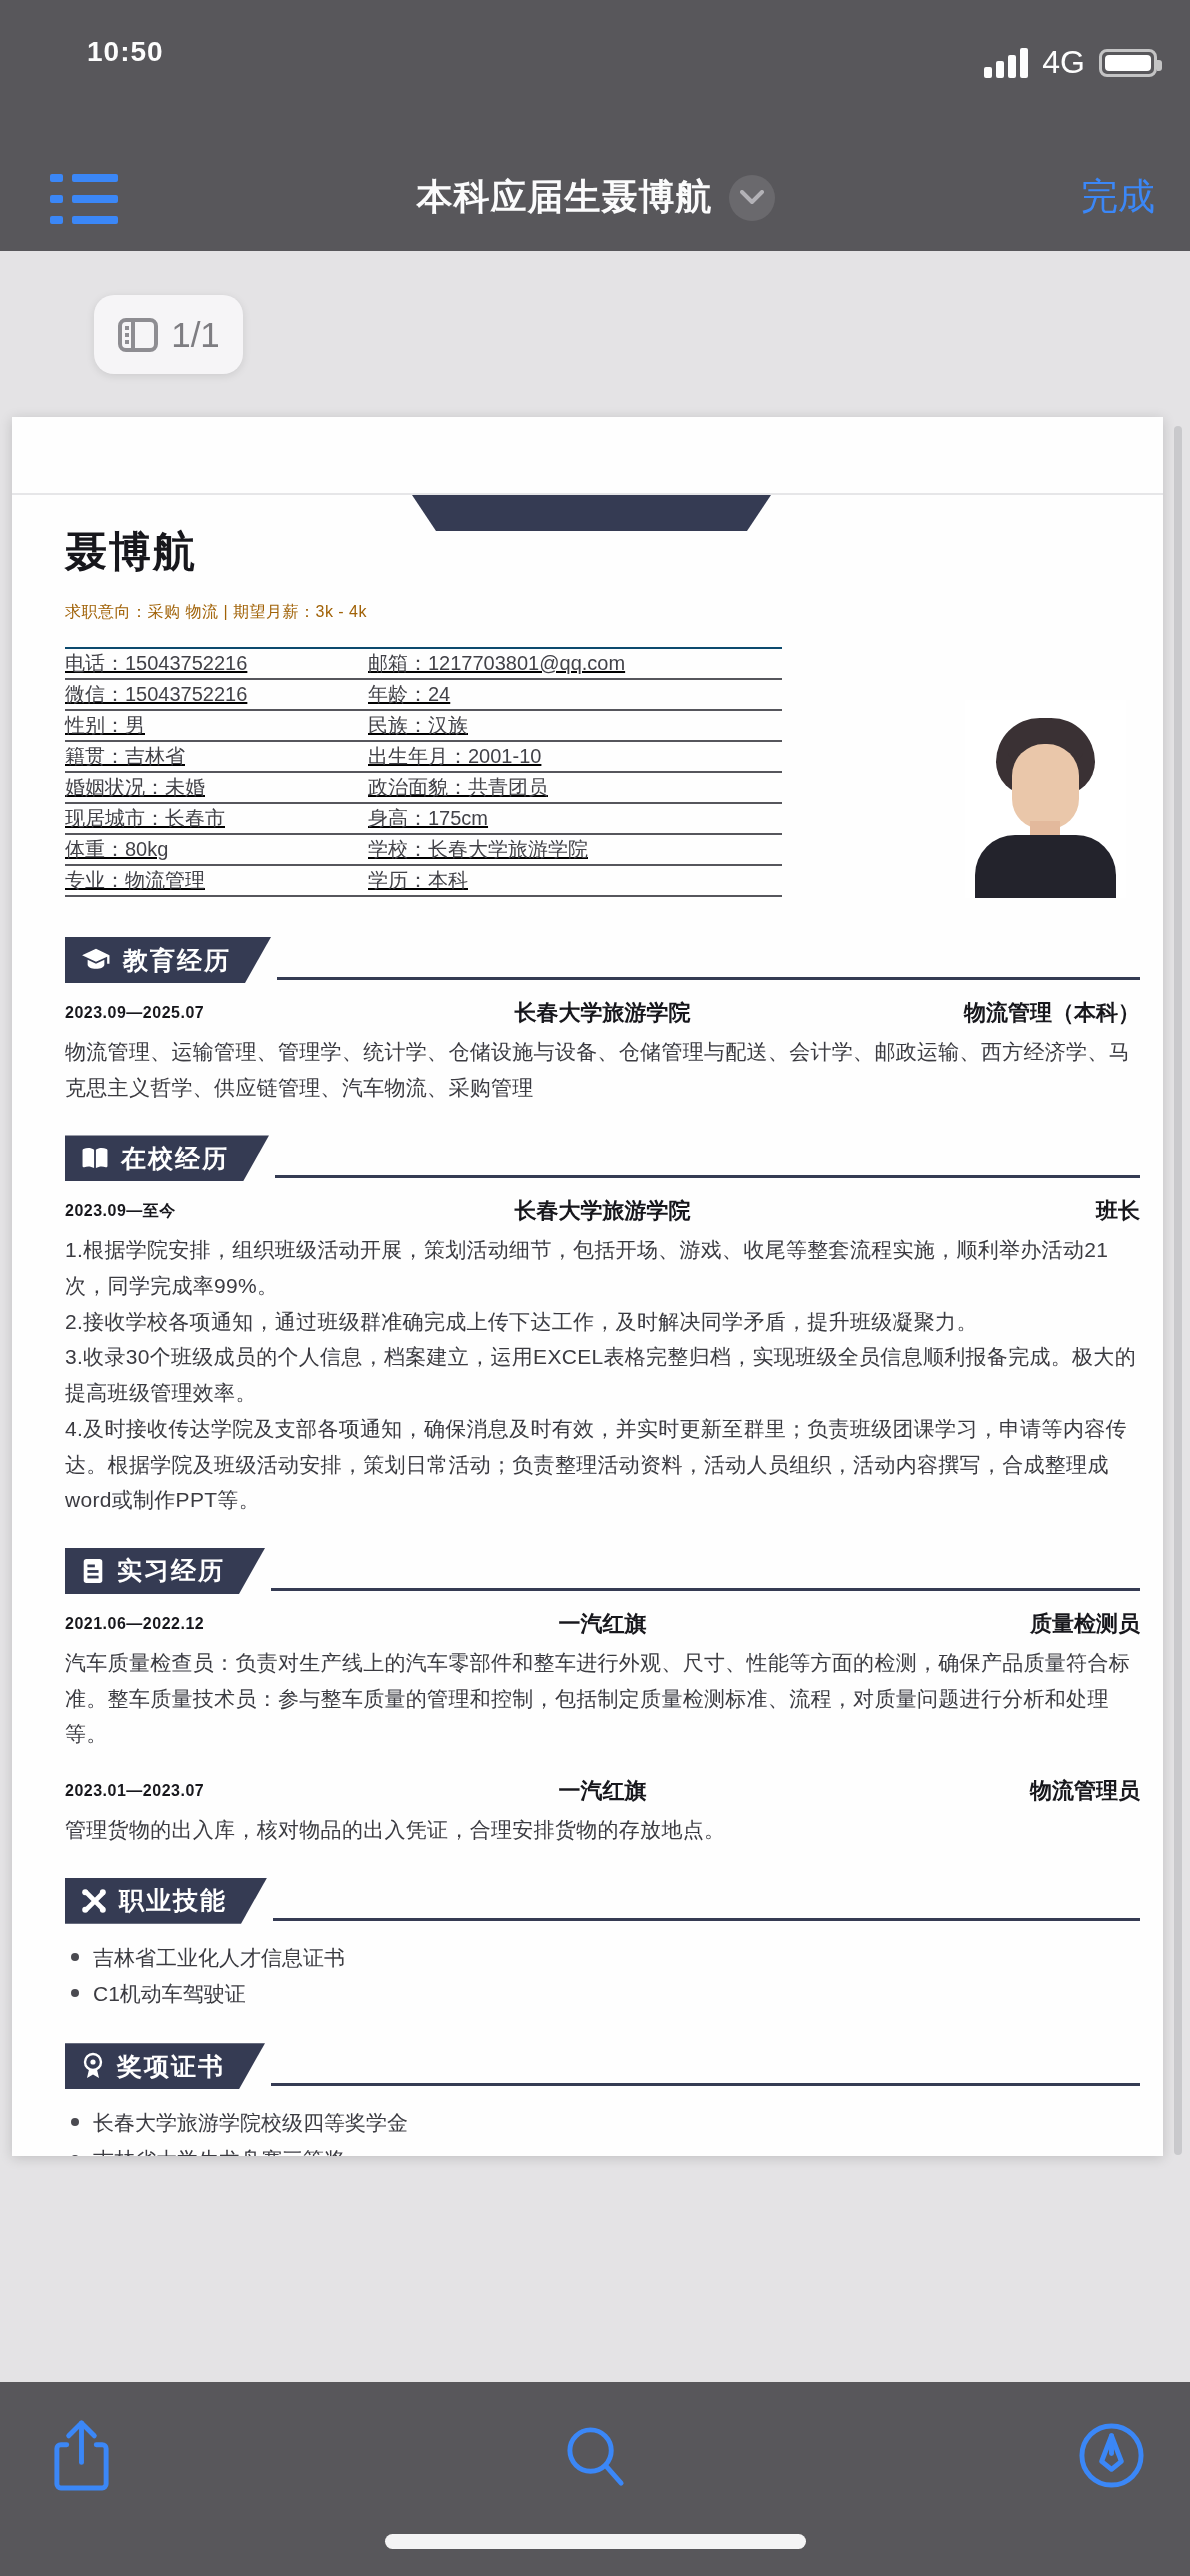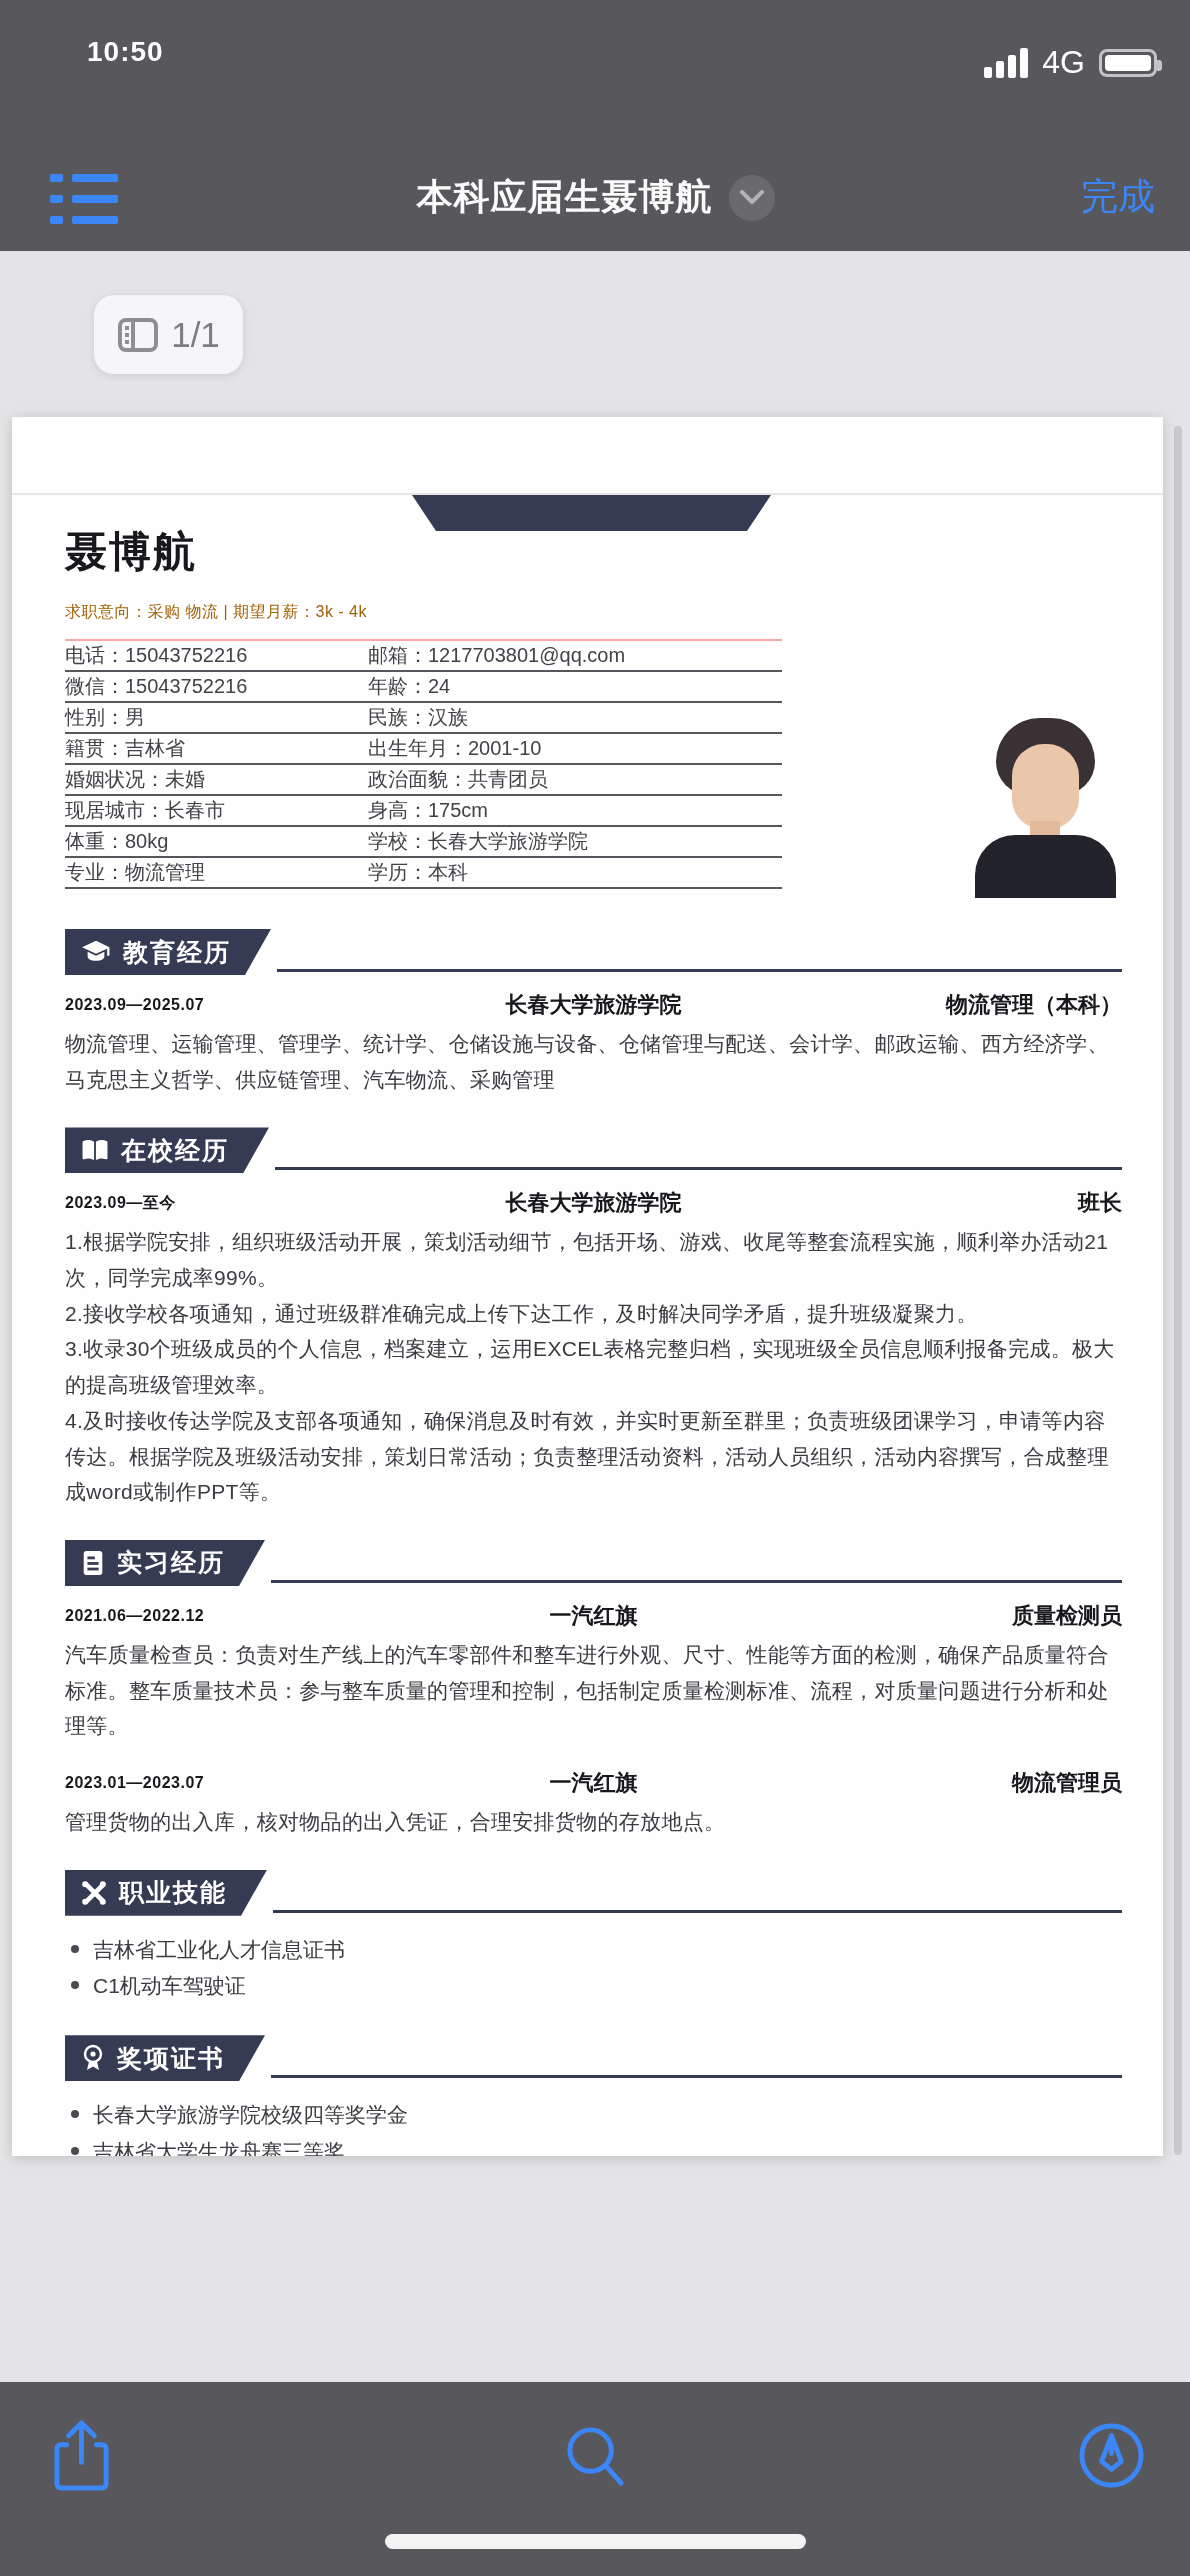--- a/index.html
+++ b/index.html
@@ -35,26 +35,26 @@
   .page-pill { position:absolute; left:55px; top:44px; width:149px; height:79px; background:#f6f5f7; border-radius:20px; box-shadow:0 2px 8px rgba(0,0,0,.10); display:flex; align-items:center; justify-content:center; gap:12px; cursor:pointer;margin-left:39px; }
   .page-pill .label { color:#7e7d82; font-size:35px; font-weight:500; }
 
   .scrollbar { position:absolute; right:9px; top:175px; width:8px; height:1729px; background:#c9c9cc; border-radius:4px; }
 
   
   .doc-page { position:absolute; left:12px; top:166px; width:1151px; height:1739px; background:#fefefe; box-shadow:0 2px 12px rgba(0,0,0,.16); overflow:hidden; }
   .page-topline { position:absolute; left:0; top:76px; width:100%; height:2px; background:#e6e6e8; }
   .page-trapezoid { position:absolute; left:400px; top:78px; width:359px; height:36px; background:#353b53; clip-path:polygon(0 0,100% 0,calc(100% - 24px) 100%,24px 100%); }
 
-  .page-inner { position:absolute; left:0; top:0; width:100%; height:100%; padding:107px 41px 0 53px; }
+  .page-inner { position:absolute; left:0; top:0; width:100%; height:100%; padding:107px 23px 0 53px; }
 
   .res-name { font-size:42px; font-weight:700; color:#17171c; letter-spacing:2px; }
   .res-objective { margin-top:22px; font-size:16px; color:#a16207; letter-spacing:0.5px; }
 
-  .info-table { margin-top:16px; width:717px; border-top:2px solid #fca5a5; }
+  .info-table { margin-top:24px; width:717px; border-top:2px solid #0c4a6e;text-decoration:underline; }
   .info-row { display:flex; height:31px; align-items:center; border-bottom:2px solid #56565c; font-size:20px; color:#424248; }
   .info-row .cell-l { width:303px; }
   .info-row .cell-r { flex:1; }
 
   .photo { position:absolute; right:37px; top:283px; width:161px; height:198px; background:#fff; overflow:hidden; }
   .photo .hair { position:absolute; left:31px; top:18px; width:99px; height:77px; background:#3a3134; border-radius:50px 50px 38px 38px; }
   .photo .face { position:absolute; left:47px; top:44px; width:67px; height:85px; background:#eac7aa; border-radius:32px 32px 30px 30px; }
   .photo .fringe { position:absolute; left:43px; top:36px; width:75px; height:30px; background:#3a3134; border-radius:0 0 46% 46%; }
   .photo .neck { position:absolute; left:65px; top:121px; width:30px; height:22px; background:#e3b99c; }
   .photo .shirt { position:absolute; left:10px; top:135px; width:141px; height:64px; background:#23232c; border-radius:40px 40px 0 0; }

